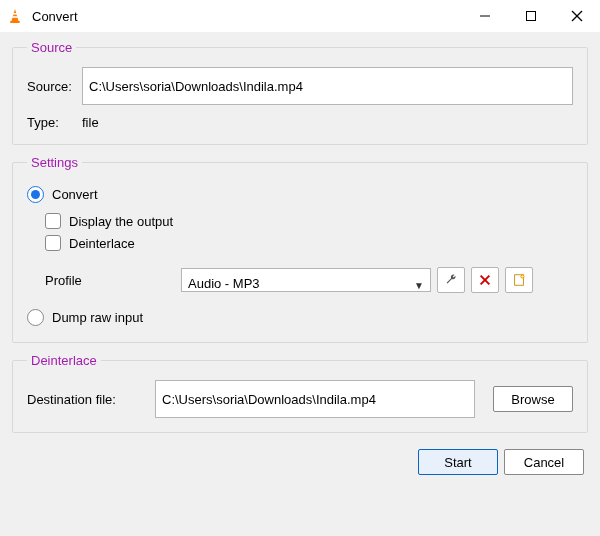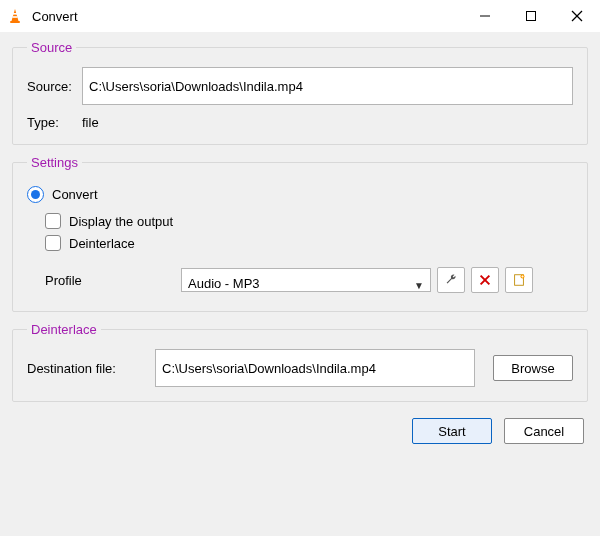--- a/index.html
+++ b/index.html
@@ -62,21 +62,21 @@
 
     .dest-row { display: flex; align-items: center; gap: 18px; }
     .dest-label { font-size: 13px; min-width: 110px; }
     .btn {
       height: 26px; min-width: 80px; padding: 0 14px; font-size: 13px;
       border: 1px solid #888; background: #fff; border-radius: 2px;
       display: inline-flex; align-items: center; justify-content: center;
     }
     .btn.primary { border-color: #0a64c2; background: #e8f0fb; }
 
-    .footer { display: flex; justify-content: flex-end; gap: 12px; padding: 6px 4px 0 0; }
+    .footer { display: flex; justify-content: flex-end; gap: 6px; padding: 6px 4px 0 0; }
     .underline-first::first-letter { text-decoration: underline; }
   </style>
 </head>
 <body>
 
 <div class="titlebar">
   <span class="icon">
     <svg viewBox="0 0 18 18">
         <polygon points="9,2 12.5,14 5.5,14" fill="#ff7a00"></polygon>
         <rect x="7" y="6" width="4" height="1.6" fill="#fff"></rect>
@@ -154,20 +154,24 @@
       </div>
       <div class="iconbtn">
         <svg viewBox="0 0 16 16">
             <rect x="3" y="2" width="10" height="12" fill="#fff" stroke="#c08a00"></rect>
             <circle cx="12" cy="4" r="2.3" fill="#ff9d00"></circle>
             <path d="M12 2.7v2.6M10.7 4h2.6" stroke="#fff" stroke-width="0.8"></path>
           </svg>
       </div>
     </div>
 
+    <div class="radio" style="margin-top:16px;margin-bottom:2px;">
+      <span class="radio-dot unchecked"></span>
+      <span class="radio-label">Dump raw input</span>
+    </div>
   </fieldset>
 
   <fieldset>
     <legend>Deinterlace</legend>
     <div class="dest-row">
       <span class="dest-label">Destination file:</span>
       <input type="text" class="field" value="C:\Users\soria\Downloads\Indila.mp4" style="">
       <button class="btn">Browse</button>
     </div>
   </fieldset>

